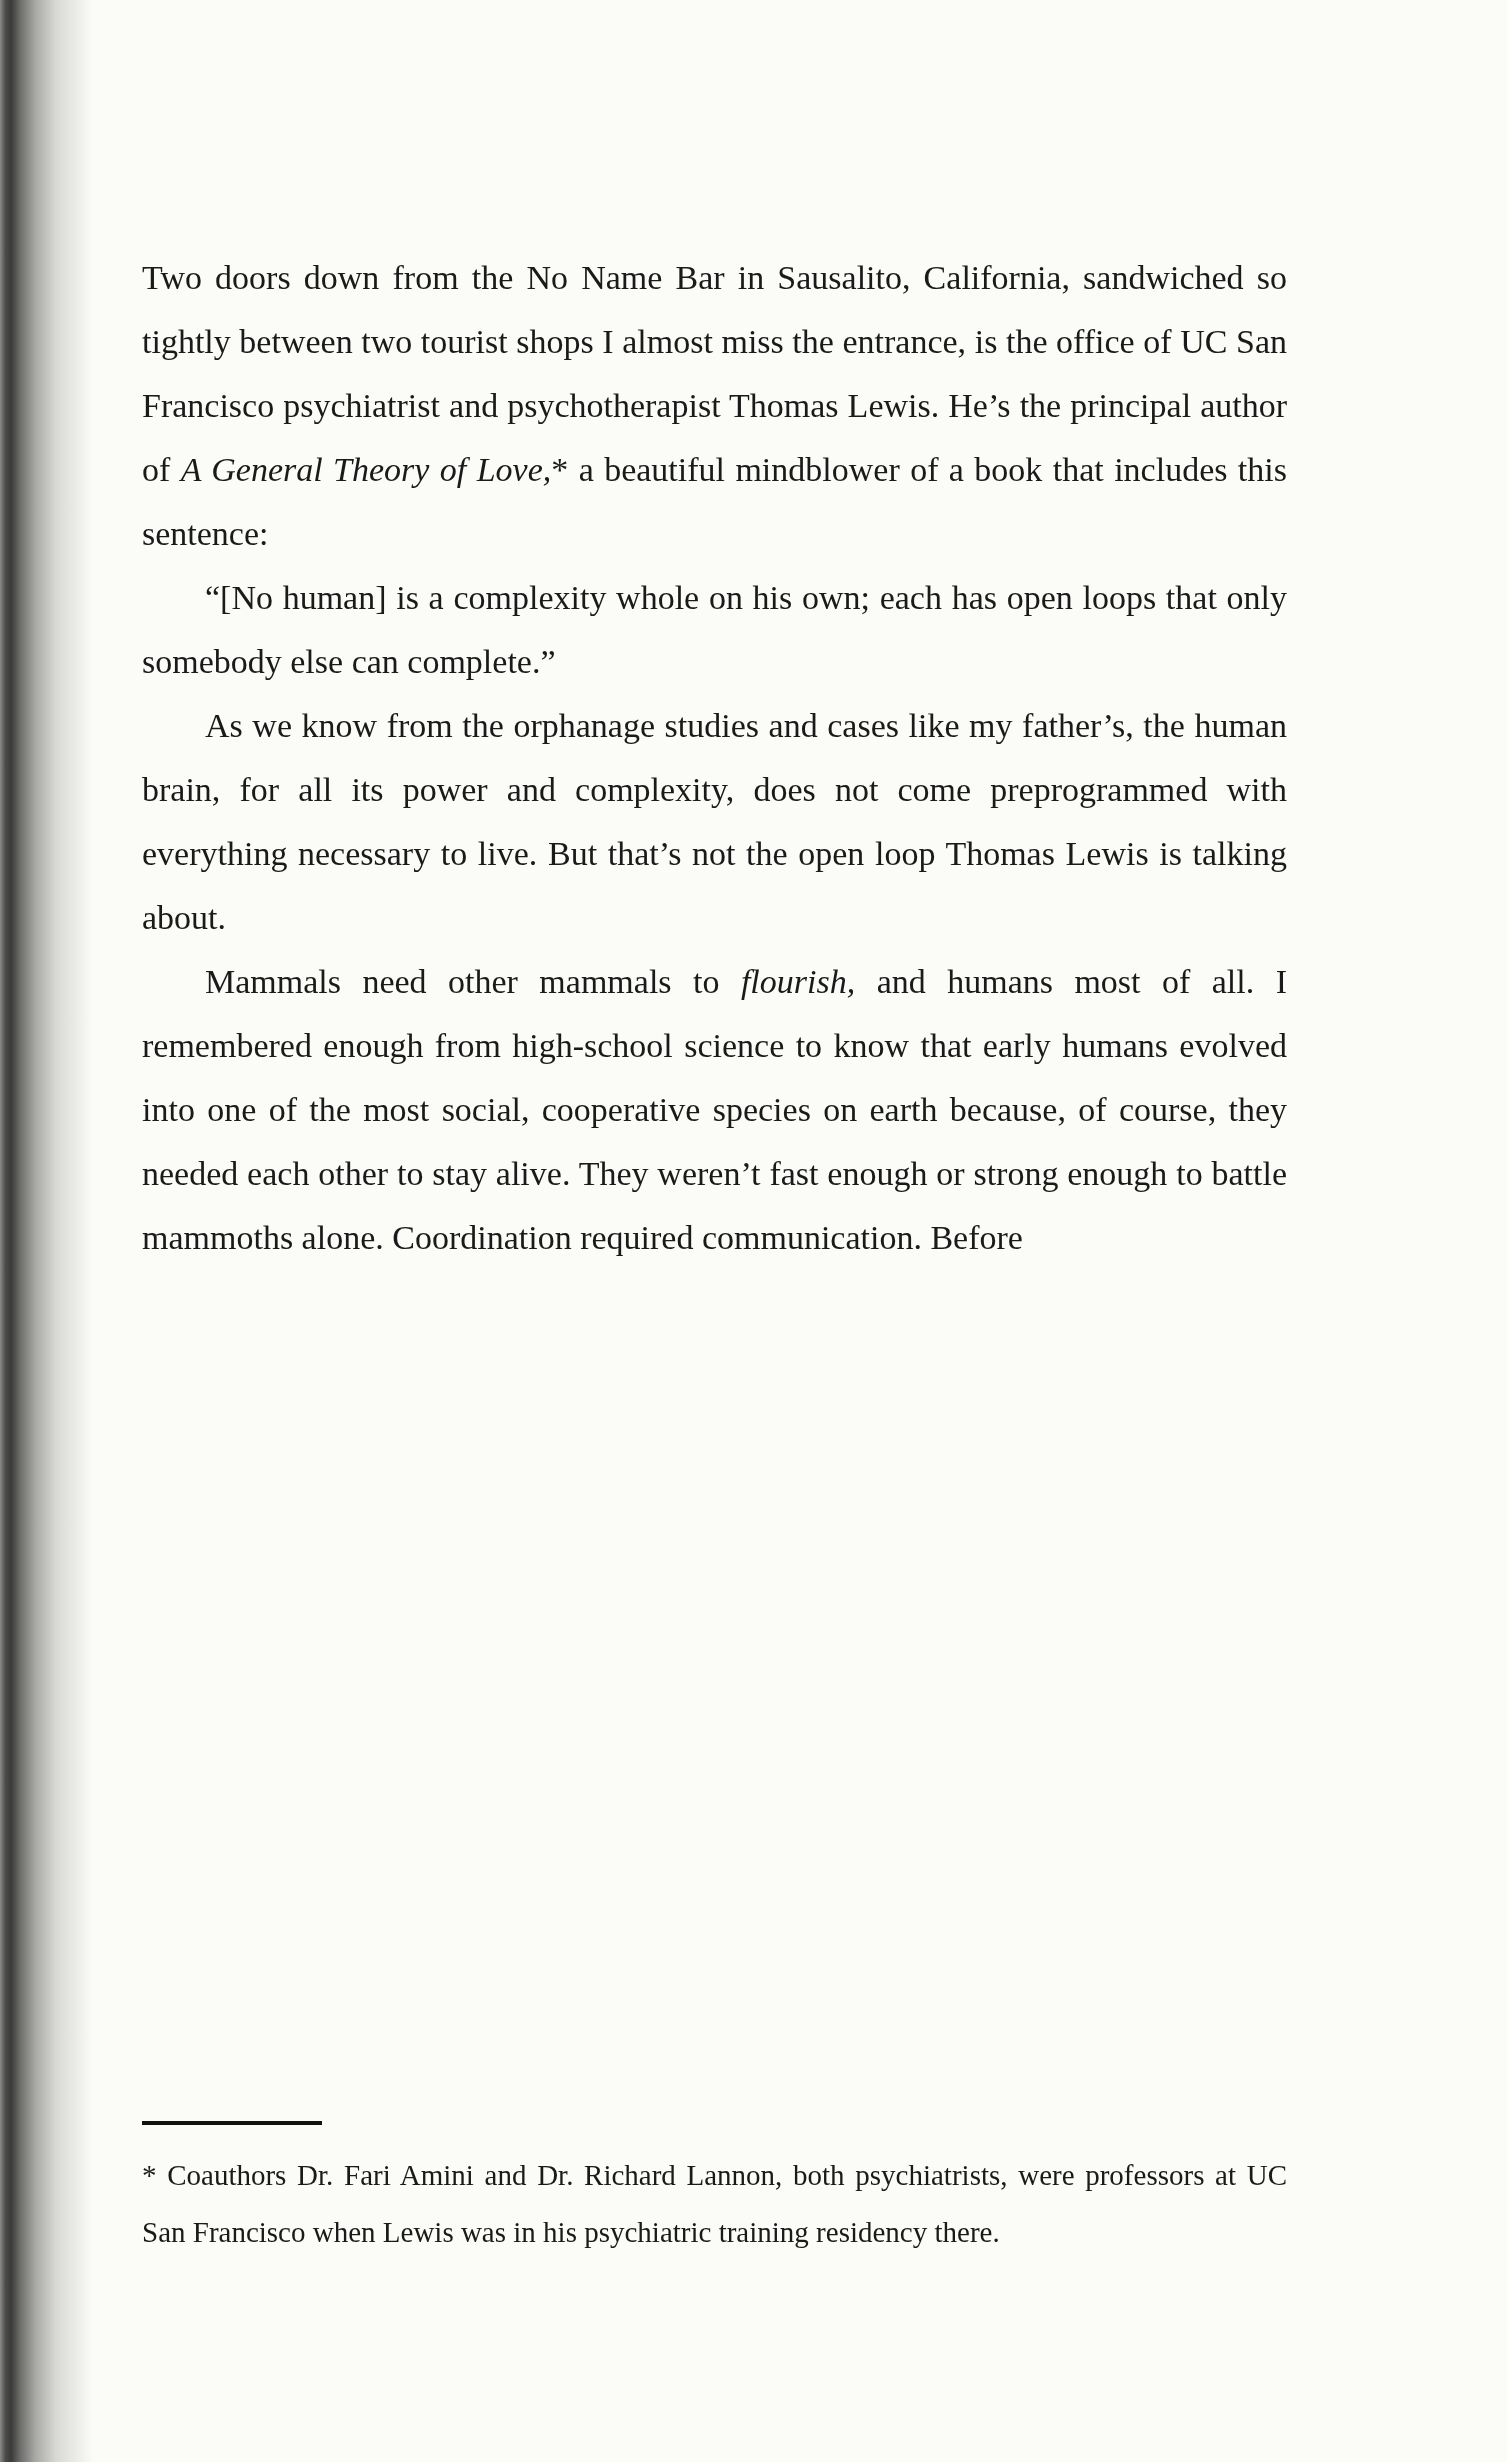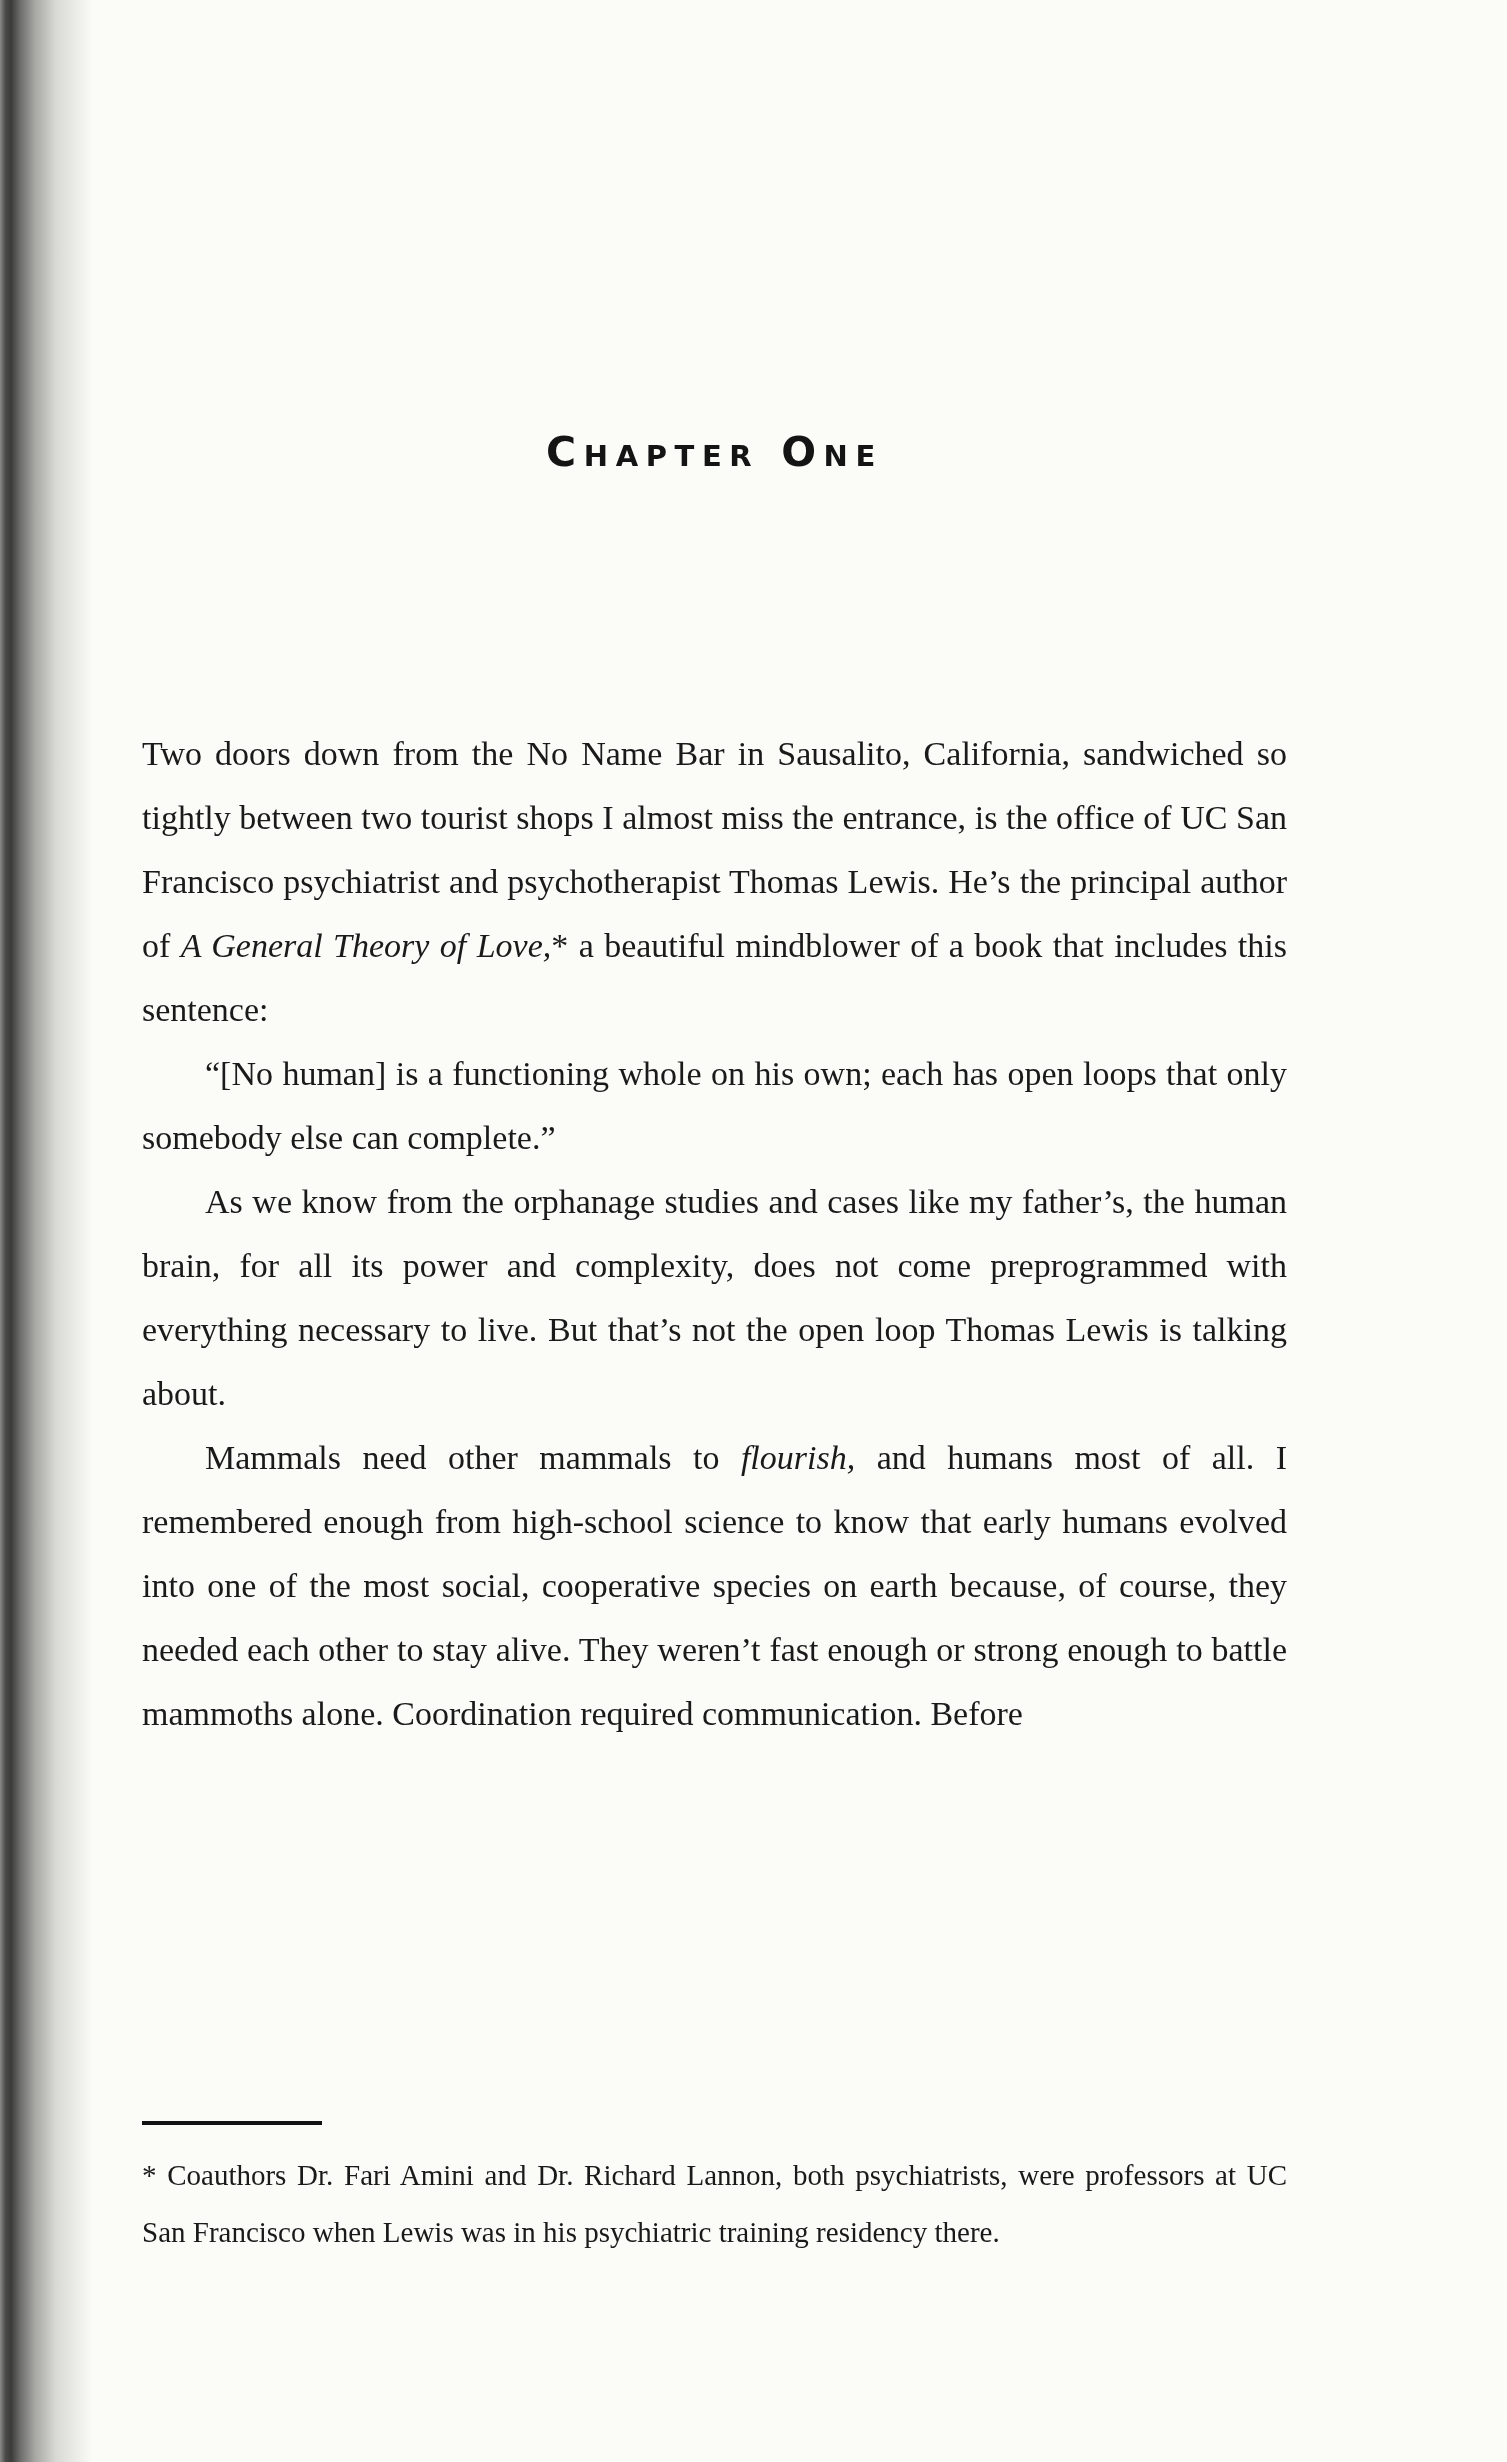--- a/index.html
+++ b/index.html
@@ -93,26 +93,25 @@
     color: #1a1a1a;
   }
 </style>
 </head>
 <body>
 
 <div class="page">
   <div class="gutter-shadow"></div>
 
   <div class="content">
-    <div class="chapter-label">Chapter One</div>
 
 
     <div class="body-text" id="paragraphs">
         <div class="para"><span>Two doors down from the No Name Bar in Sausalito, California, sandwiched so tightly between two tourist shops I almost miss the entrance, is the office of UC San Francisco psychiatrist and psychotherapist Thomas Lewis. He’s the principal author of </span><span class="italic">A General Theory of Love,</span><span>* a beautiful mindblower of a book that includes this sentence:</span></div>
-        <div class="para indent"><span>“[No human] is a functioning whole on his own; each has open loops that only somebody else can complete.”</span></div>
+        <div class="para indent"><span>“[No human] is a complexity whole on his own; each has open loops that only somebody else can complete.”</span></div>
         <div class="para indent"><span>As we know from the orphanage studies and cases like my father’s, the human brain, for all its power and complexity, does not come preprogrammed with everything necessary to live. But that’s not the open loop Thomas Lewis is talking about.</span></div>
         <div class="para indent"><span>Mammals need other mammals to </span><span class="italic">flourish,</span><span> and humans most of all. I remembered enough from high-school science to know that early humans evolved into one of the most social, cooperative species on earth because, of course, they needed each other to stay alive. They weren’t fast enough or strong enough to battle mammoths alone. Coordination required communication. Before</span></div>
       </div>
   </div>
 
   <div class="footnote">
     <div class="footnote-rule"></div>
     <div class="footnote-text">* Coauthors Dr. Fari Amini and Dr. Richard Lannon, both psychiatrists, were professors at UC San Francisco when Lewis was in his psychiatric training residency there.</div>
   </div>
 

